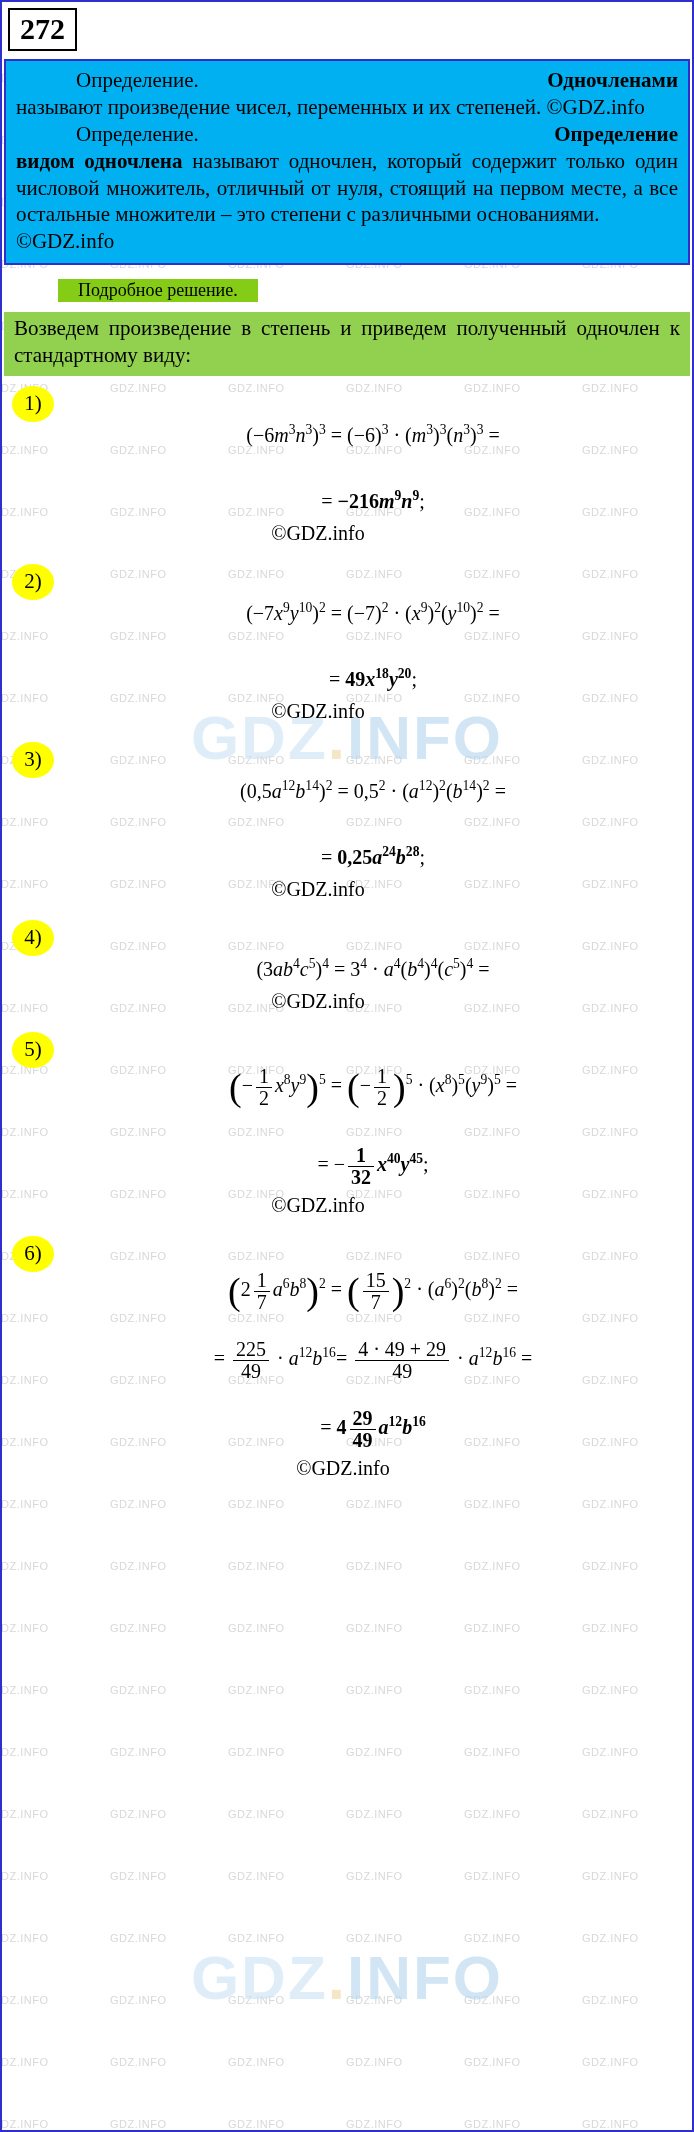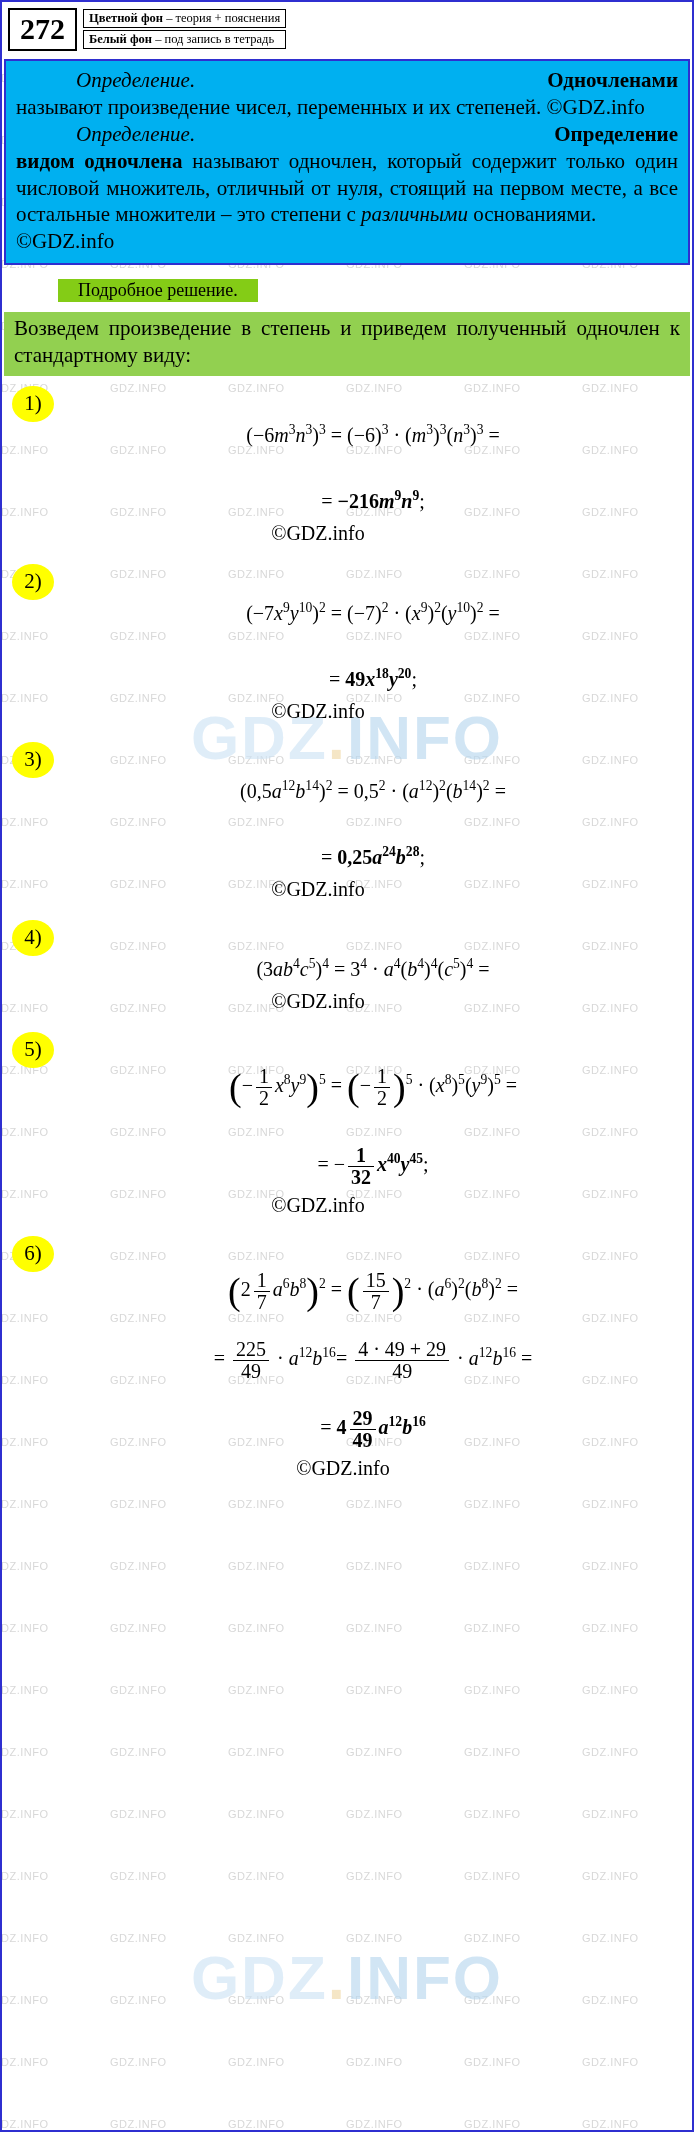--- a/index.html
+++ b/index.html
@@ -87,21 +87,21 @@
   .theory{
     background:#00b0f0;
     border:2px solid #2f2fd0;
     margin:4px 2px 0 2px;
     padding:6px 10px 8px 10px;
     font-size:21px;
     line-height:1.28;
     text-align:justify;
   }
   .theory p{margin:0;}
-  .theory .ital{font-style:italic;}
+  .theory .ital{}
   .theory .bold{font-weight:bold;}
   .gdz{white-space:nowrap;}
 
   
   .pink-wrap{padding:14px 0 6px 56px;}
   .pink{
     display:inline-block;
     background:#84cc16;
     font-size:18px;
     padding:1px 20px;
@@ -383,28 +383,20 @@
       <div class="wm" style="left: 462px; top: 2116px;">GDZ.INFO</div>
       <div class="wm" style="left: 580px; top: 2116px;">GDZ.INFO</div>
       <div class="wm-big" style="top: 700px;"><span>GDZ</span><span class="dot">.</span><span class="info">INFO</span></div>
       <div class="wm-big" style="top: 1940px;"><span>GDZ</span><span class="dot">.</span><span class="info">INFO</span></div>
     </div>
 
   <div class="content">
 
     <div class="header">
       <div class="num-box">272</div>
-      <div class="legend">
-        <div class="legend-row">
-          <b>Цветной фон</b><span> – теория + пояснения</span>
-        </div>
-        <div class="legend-row">
-          <b>Белый фон</b><span> – под запись в тетрадь</span>
-        </div>
-      </div>
     </div>
 
     <div class="theory">
       <p>
         <span class="ital" style="margin-left:60px;">Определение.</span>
         <span class="bold" style="float:right;">Одночленами</span>
       </p>
       <p>
         <span>называют   произведение   чисел, переменных и их степеней.</span>
         <span class="gdz">©GDZ.info</span>

